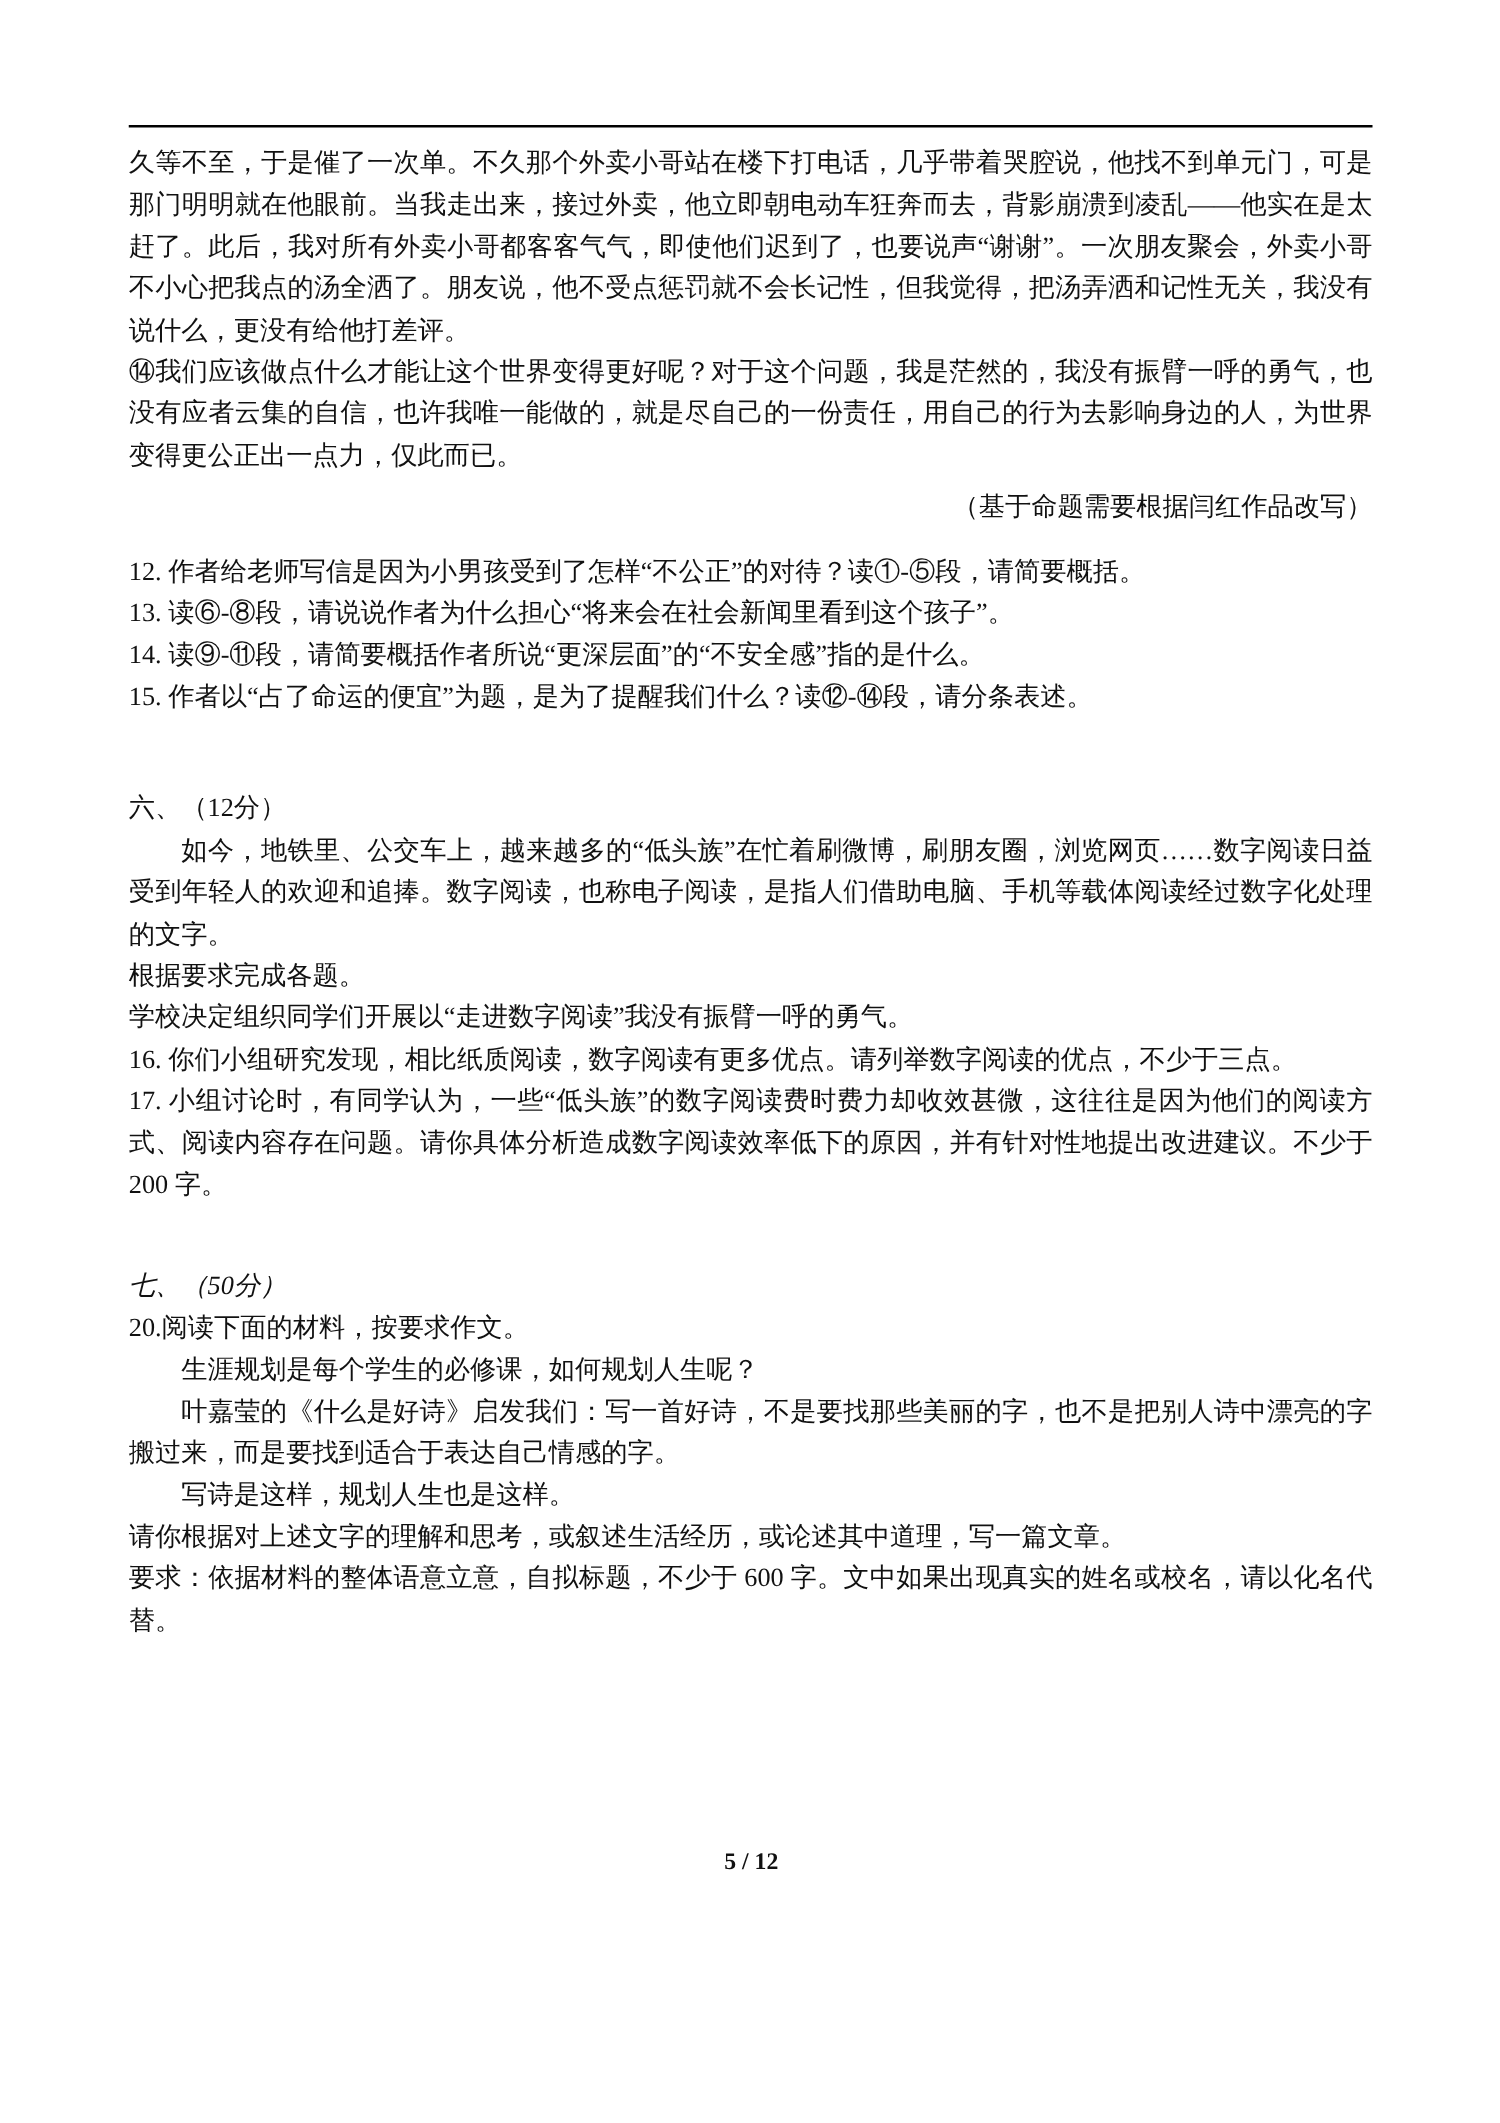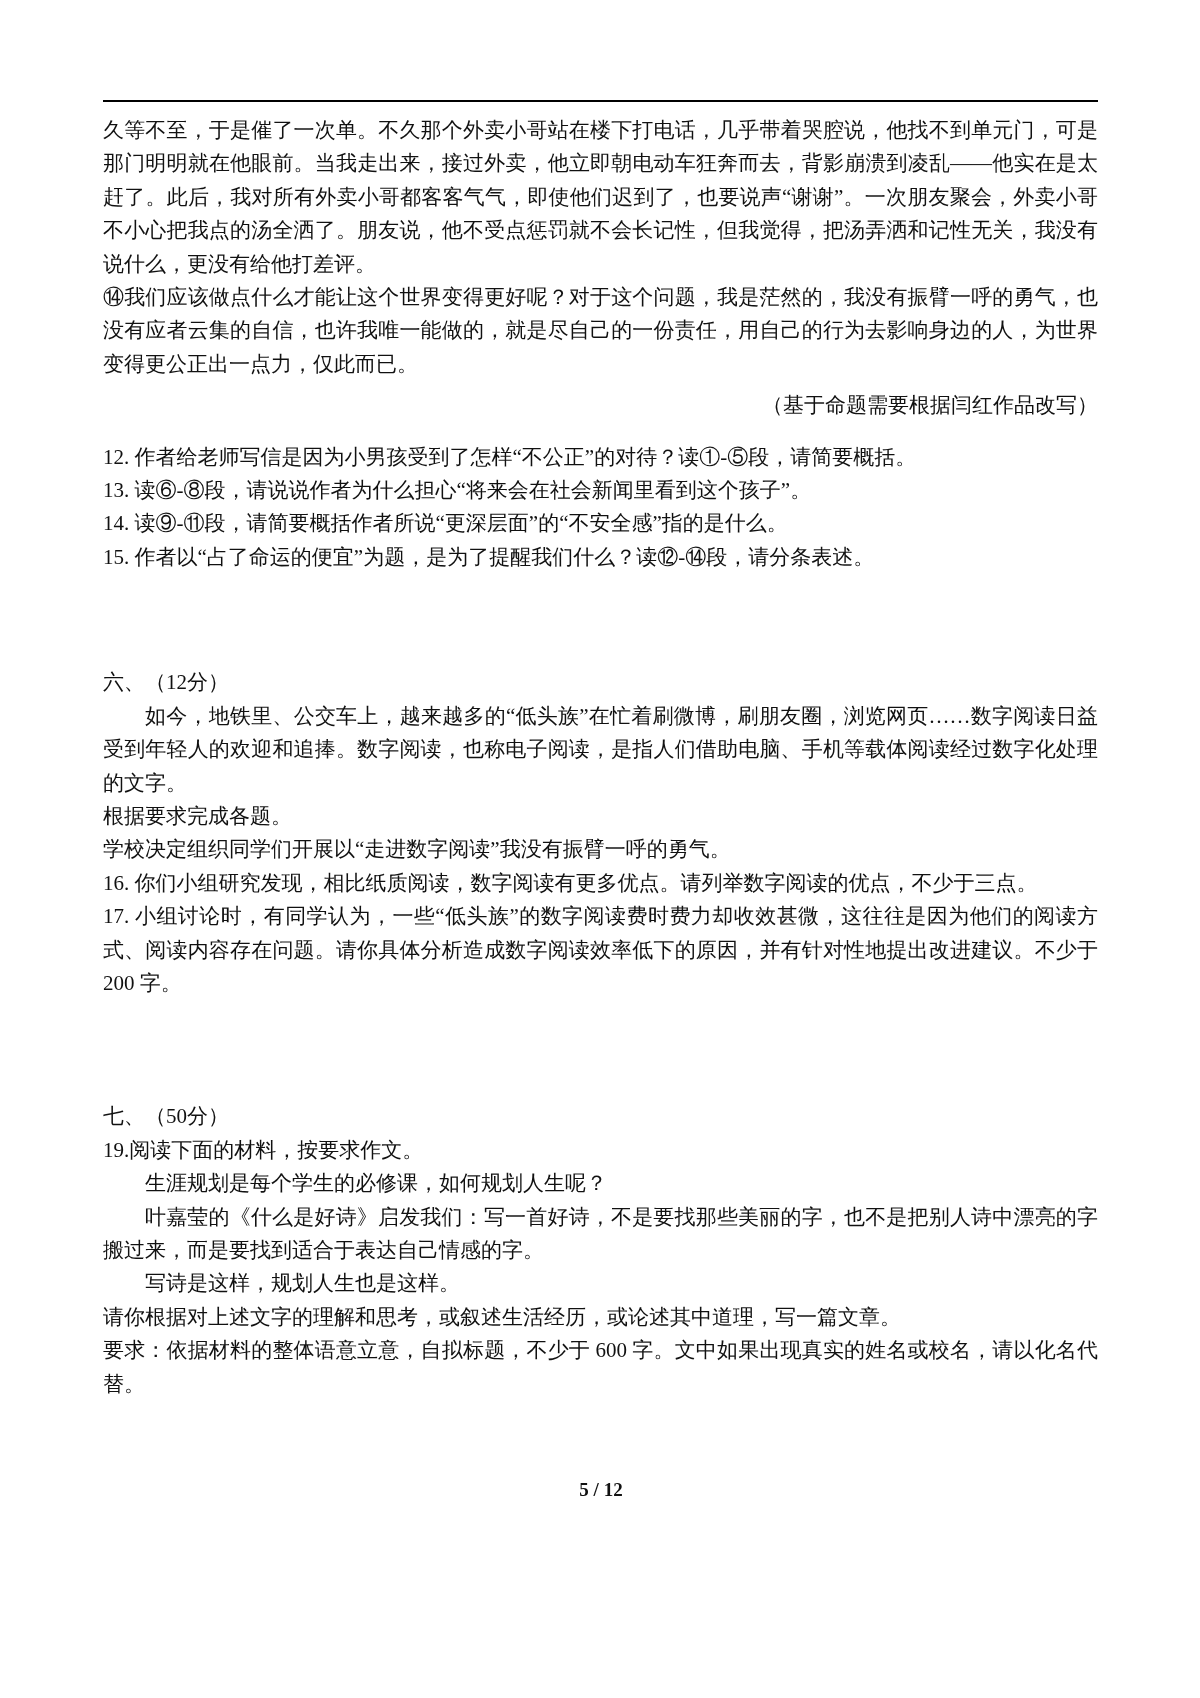--- a/index.html
+++ b/index.html
@@ -40,24 +40,25 @@
     text-indent: 2em;
   }
   .right {
     text-align: right;
     margin-top: 8px;
   }
   .q-block {
     margin-top: 18px;
   }
   .section-heading-6 {
-    margin-top: 92px;
+    margin-top: 56px;
   }
   .section-heading-7 {
-    margin-top: 100px;
+    margin-top: 48px;
+    font-style: italic;
   }
   .footer {
     position: absolute;
     top: 1478px;
     left: 1px;
     width: 1200px;
     text-align: center;
     font-size: 19px;
     font-weight: bold;
     line-height: 24px;
@@ -81,21 +82,21 @@
     <p class="para">15. 作者以“占了命运的便宜”为题，是为了提醒我们什么？读⑫-⑭段，请分条表述。</p>
 
     <p class="para section-heading-6">六、（12分）</p>
     <p class="para indent">如今，地铁里、公交车上，越来越多的“低头族”在忙着刷微博，刷朋友圈，浏览网页……数字阅读日益受到年轻人的欢迎和追捧。数字阅读，也称电子阅读，是指人们借助电脑、手机等载体阅读经过数字化处理的文字。</p>
     <p class="para">根据要求完成各题。</p>
     <p class="para">学校决定组织同学们开展以“走进数字阅读”我没有振臂一呼的勇气。</p>
     <p class="para">16. 你们小组研究发现，相比纸质阅读，数字阅读有更多优点。请列举数字阅读的优点，不少于三点。</p>
     <p class="para">17. 小组讨论时，有同学认为，一些“低头族”的数字阅读费时费力却收效甚微，这往往是因为他们的阅读方式、阅读内容存在问题。请你具体分析造成数字阅读效率低下的原因，并有针对性地提出改进建议。不少于 200 字。</p>
 
     <p class="para section-heading-7">七、（50分）</p>
-    <p class="para">19.阅读下面的材料，按要求作文。</p>
+    <p class="para">20.阅读下面的材料，按要求作文。</p>
     <p class="para indent">生涯规划是每个学生的必修课，如何规划人生呢？</p>
     <p class="para indent">叶嘉莹的《什么是好诗》启发我们：写一首好诗，不是要找那些美丽的字，也不是把别人诗中漂亮的字搬过来，而是要找到适合于表达自己情感的字。</p>
     <p class="para indent">写诗是这样，规划人生也是这样。</p>
     <p class="para">请你根据对上述文字的理解和思考，或叙述生活经历，或论述其中道理，写一篇文章。</p>
     <p class="para">要求：依据材料的整体语意立意，自拟标题，不少于 600 字。文中如果出现真实的姓名或校名，请以化名代替。</p>
 
   </div>
 
   <div class="footer">5 / 12</div>
 </div>

